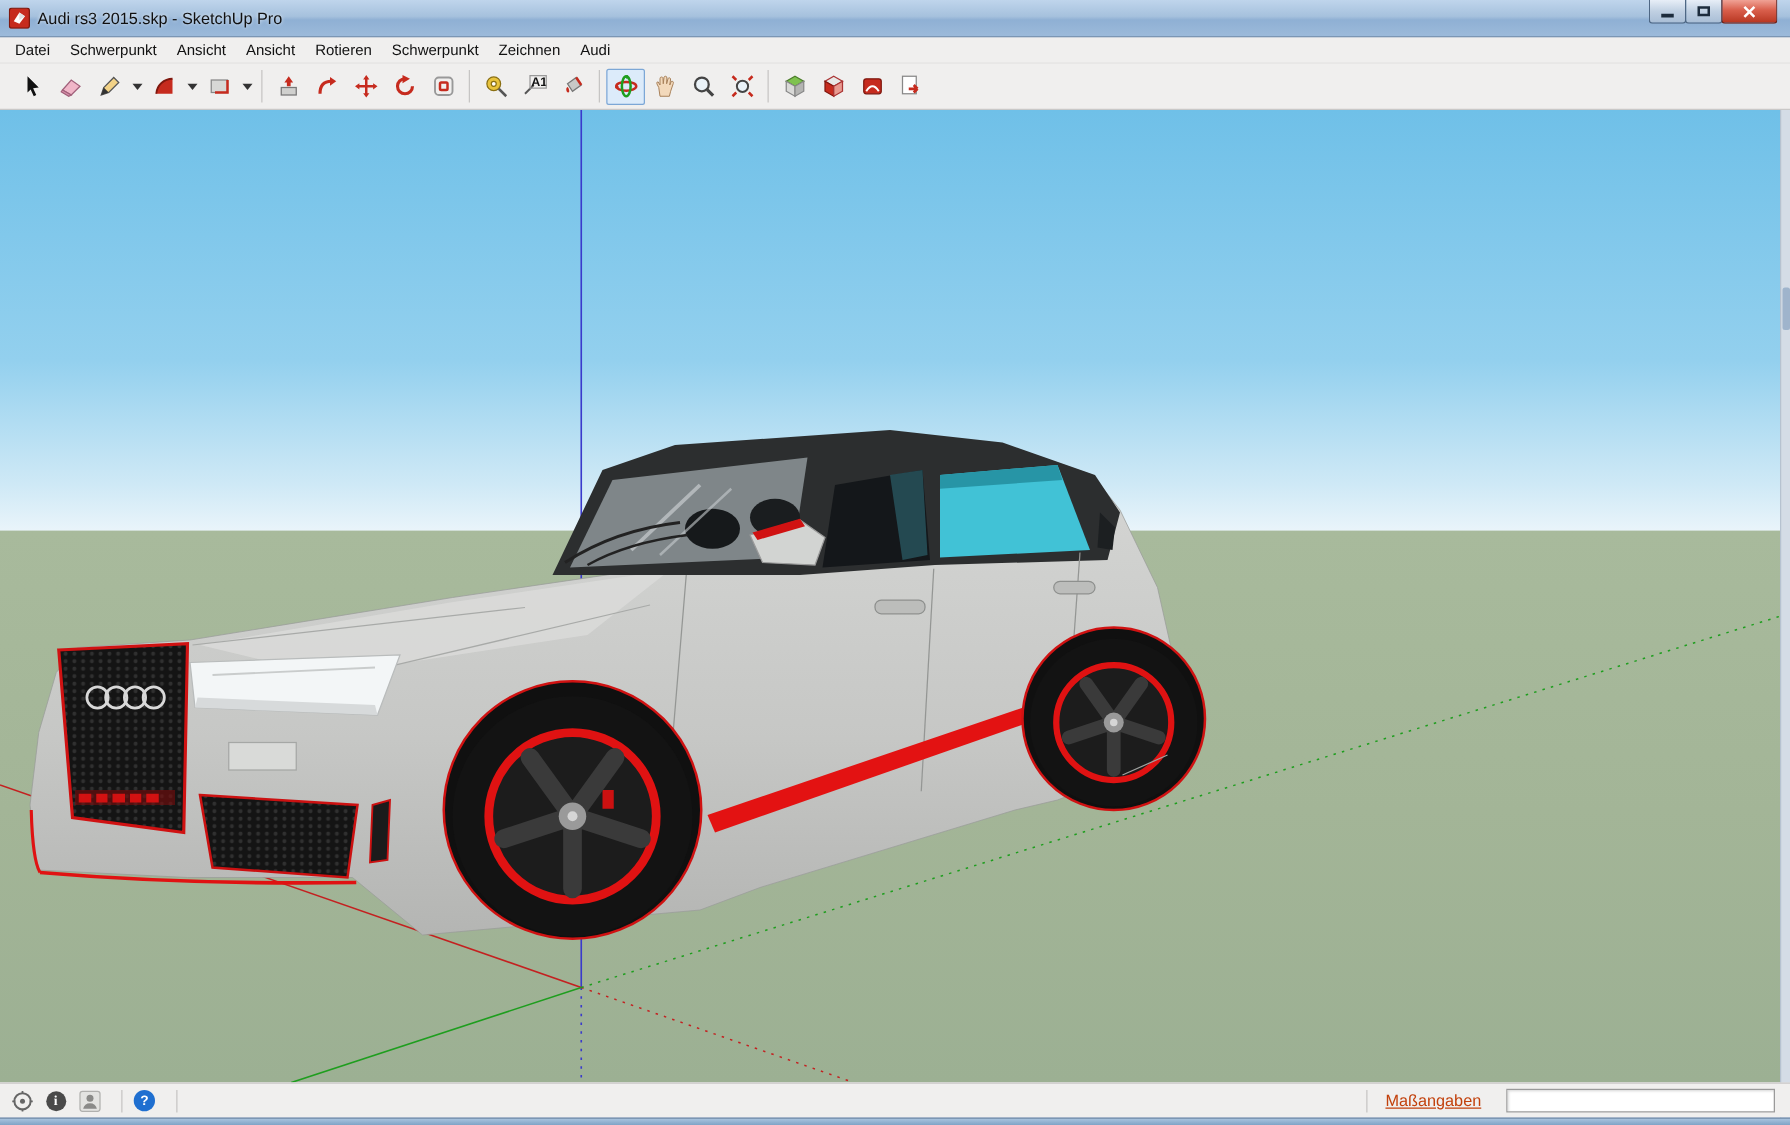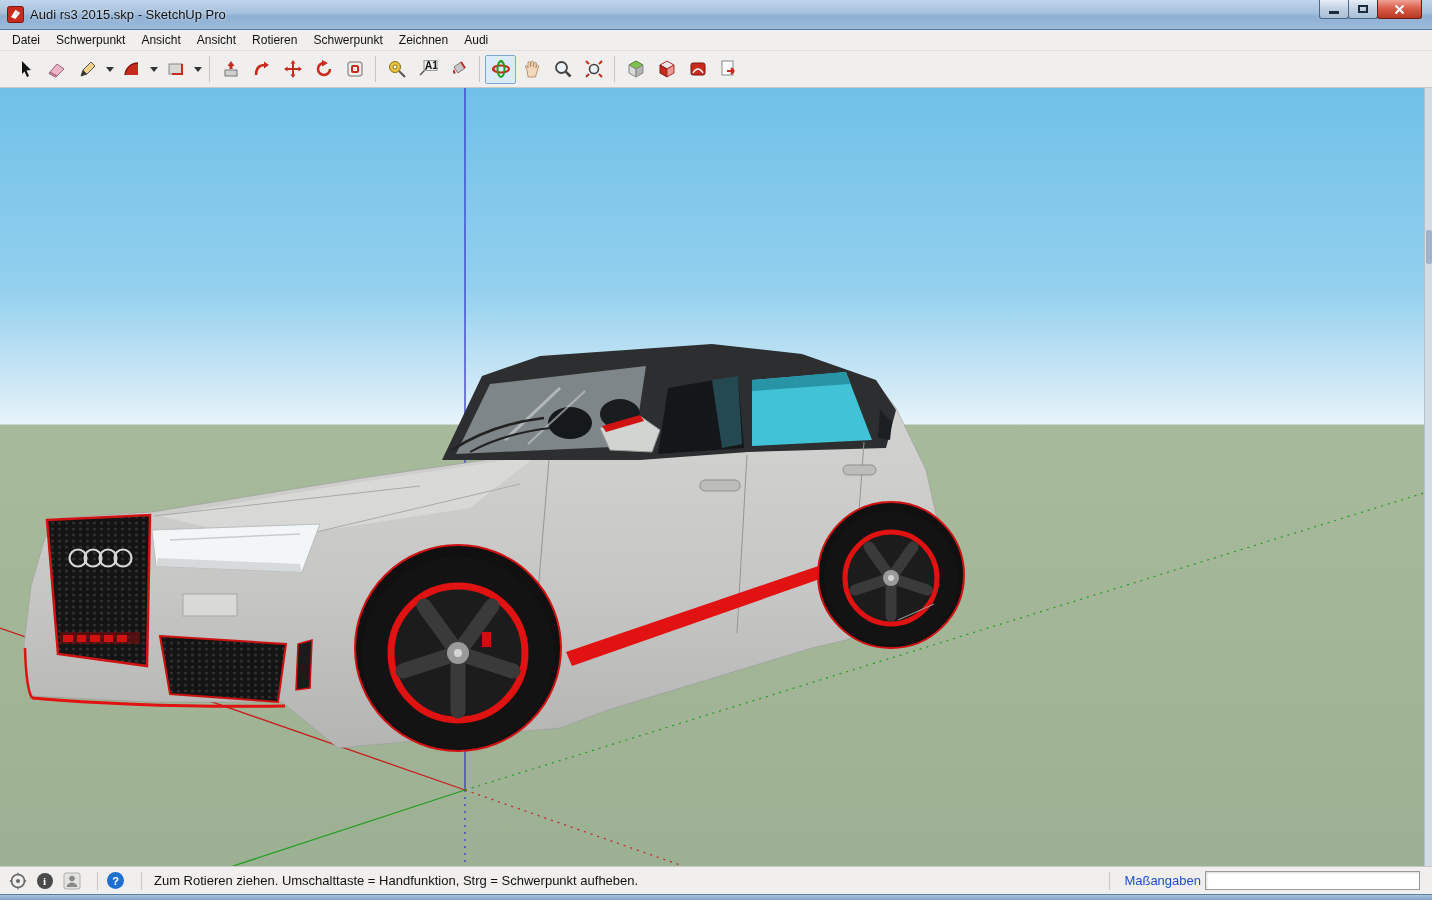--- a/index.html
+++ b/index.html
@@ -44,21 +44,21 @@
   .right-strip { position:absolute; left:1424px; top:88px; width:8px; height:806px; background:#d4dce6; border-left:1px solid #b6c2d0; }
   .right-thumb { position:absolute; left:1px; top:142px; width:6px; height:34px; background:#9fb4cc; border-radius:2px; }
 
   
   .statusbar { position:absolute; left:0; top:866px; width:1432px; height:28px; background:#f0efee;
     border-top:1px solid #c9c8c7; display:flex; align-items:center; padding:0 12px 0 8px; }
   .sb-icon { width:19px; height:19px; margin-right:8px; display:flex; align-items:center; justify-content:center; }
   .sb-sep { width:1px; height:18px; background:#c6c5c4; margin:0 8px; }
   .sb-text { font-size:13px; color:#111; margin-left:4px; }
   .sb-spacer { flex:1; }
-  .sb-label { font-size:13px; color:#1d4ed8; margin:0 4px 0 6px; }
+  .sb-label { font-size:13px; color:#c2410c; margin:0 20px 0 6px;text-decoration:underline; }
   .sb-input { width:215px; height:19px; border:1px solid #9a9a9a; background:#fff; box-shadow:inset 1px 1px 2px rgba(0,0,0,.15);
     font-size:12px; font-family:"Liberation Sans",sans-serif; padding:0 4px; }
 
   
   .bottom-frame { position:absolute; left:0; top:894px; width:1432px; height:6px;
     background:linear-gradient(#a9c3de,#7fa3c6); border-top:1px solid #5c7da3; }
 
   .info-circle { width:16px; height:16px; border-radius:50%; background:#4a4a4a; color:#fff; font-size:11px; font-weight:bold;
     display:flex; align-items:center; justify-content:center; font-family:"Liberation Serif",serif; }
   .help-circle { width:17px; height:17px; border-radius:50%; background:#1f6fd0; color:#fff; font-size:11px; font-weight:bold;
@@ -386,21 +386,20 @@
         <rect x="1" y="1" width="16" height="16" rx="2" fill="#e3e3e1" stroke="#b0b0ae"></rect>
         <circle cx="9" cy="6.5" r="2.8" fill="#8a8a88"></circle>
         <path d="M3.5 15 Q4.5 10.5 9 10.5 Q13.5 10.5 14.5 15 Z" fill="#8a8a88"></path>
       </svg>
     </div>
     <div class="sb-sep"></div>
     <div class="sb-icon">
       <div class="help-circle">?</div>
     </div>
     <div class="sb-sep"></div>
-    <span class="sb-text">Zum Rotieren ziehen. Umschalttaste = Handfunktion, Strg = Schwerpunkt aufheben.</span>
     <div class="sb-spacer"></div>
     <div class="sb-sep"></div>
     <span class="sb-label">Maßangaben</span>
     <input class="sb-input" type="text" value="" style="">
   </div>
 
   <div class="bottom-frame"></div>
 </div>
 
 </body></html>

